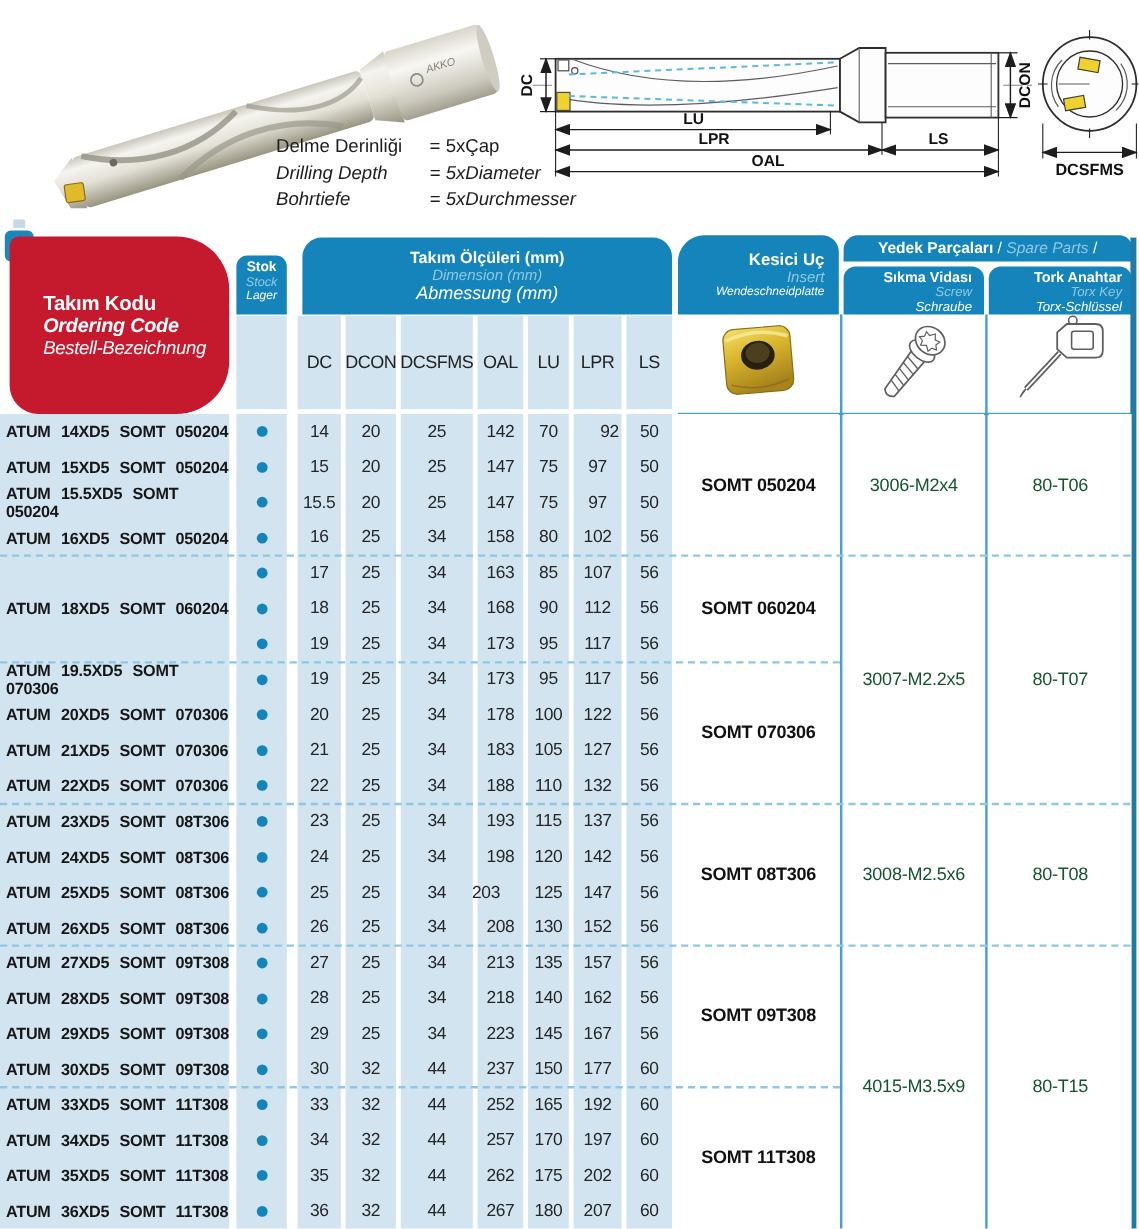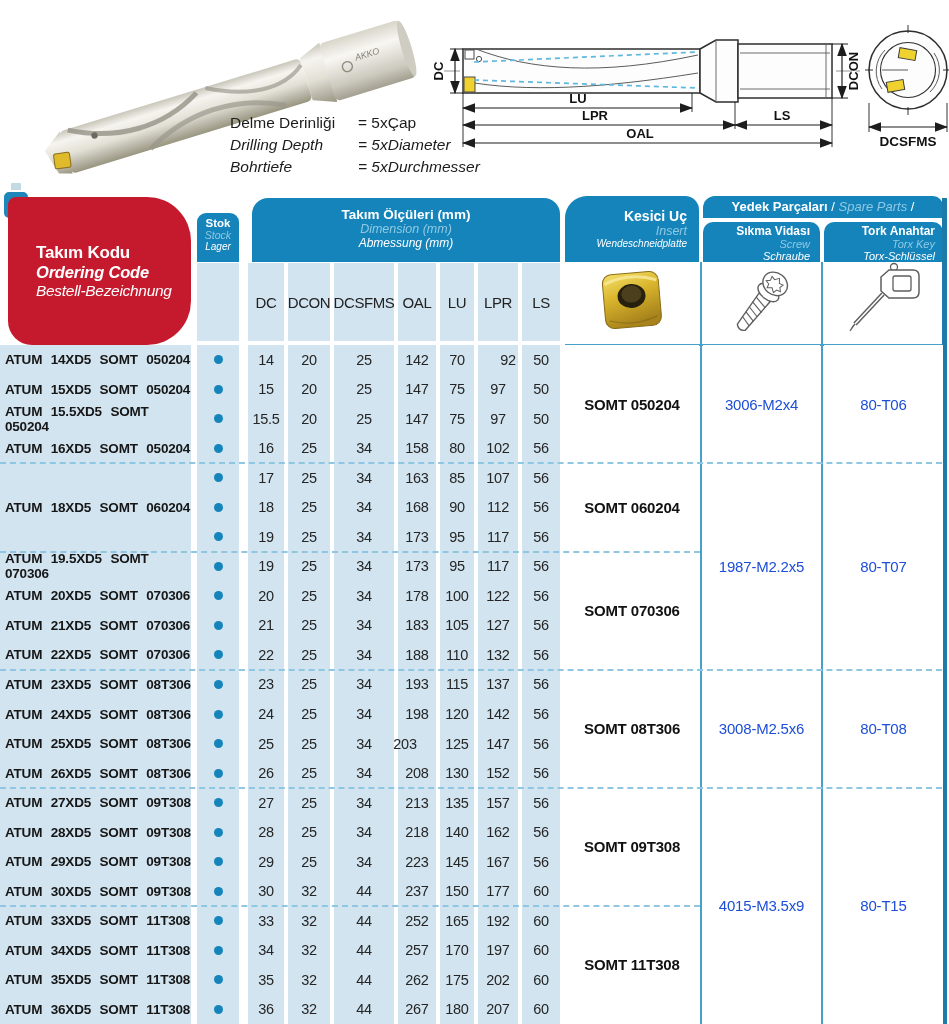--- a/index.html
+++ b/index.html
@@ -24,21 +24,21 @@
   .red-box .l2{font-weight:bold;font-style:italic;font-size:16.5px;letter-spacing:-.2px}
   .red-box .l3{font-style:italic;font-size:15.5px;letter-spacing:-.3px}
 
   .band{position:absolute;background:var(--header-blue,#1584bb);color:#fff;text-align:center}
   .band .l1{font-weight:bold}
   .band .l2{font-style:italic;color:var(--light-header-text,#8fc9e4)}
   .band .l3{font-style:italic}
   .stock-band{left:197px;top:213px;width:42px;height:49px;border-radius:9px 9px 0 0;padding-top:4px}
   .stock-band .l1{font-size:11.5px}.stock-band .l2{font-size:10.5px}.stock-band .l3{font-size:10px}
   .dim-band{left:252px;top:198px;width:308px;height:64px;border-radius:16px 16px 0 0;padding-top:9px}
-  .dim-band .l1{font-size:13.5px}.dim-band .l2{font-size:12.5px}.dim-band .l3{font-size:12px}
+  .dim-band .l1{font-size:13.5px}.dim-band .l2{font-size:12.5px}.dim-band .l3{font-size:15px}
   .insert-band{left:565px;top:196px;width:134px;height:66px;border-radius:22px 14px 0 0;text-align:right;padding:12px 12px 0 0}
   .insert-band .l1{font-size:14px}.insert-band .l2{font-size:12.5px}.insert-band .l3{font-size:10px}
   .spare-band{left:703px;top:196px;width:240px;height:22px;border-radius:12px 10px 0 0;font-size:13px;line-height:22px}
   .spare-band .sep{color:#fff}
   .spare-band .lt{font-style:italic;color:var(--light-header-text,#8fc9e4)}
   .spare-band .de{font-style:italic;font-weight:bold}
   .spare-band .l1{font-weight:bold}
   .screw-band{left:703px;top:222px;width:117px;height:40px;border-radius:10px 10px 0 0;text-align:right;padding:2px 10px 0 0}
   .torx-band{left:824px;top:222px;width:119px;height:40px;border-radius:10px 10px 0 0;text-align:right;padding:2px 8px 0 0}
   .screw-band .l1,.torx-band .l1{font-size:12px}
@@ -50,21 +50,21 @@
 
   
   .colband{position:absolute;top:345px;height:679px;background:var(--light-blue-cell,#d2e4f0)}
   .trow{position:absolute;left:0;width:949px}
   .tcell{position:absolute;top:0;height:100%;display:flex;align-items:center;justify-content:center;
          font-size:14.5px;letter-spacing:-.3px;color:#252525}
   .code-cell{justify-content:flex-start;padding-left:5px;font-weight:bold;font-size:13.5px;word-spacing:5px;letter-spacing:-.2px;color:#161616}
   .stock-dot{width:9px;height:9px;border-radius:50%;background:var(--stock-dot,#1584bb)}
   .group-cell{position:absolute;display:flex;align-items:center;justify-content:center;background:#fff}
   .insert-label{font-weight:bold;font-size:15px;letter-spacing:-.2px;color:#111}
-  .part-label{font-size:15px;letter-spacing:-.2px;color:#1d4ed8}
+  .part-label{font-size:15px;letter-spacing:-.2px;color:#14532d}
   .dash-sep{position:absolute;height:0;border-top:2px dashed var(--dashed-line,#8fc7e2);margin-top:-1px}
   .vline{position:absolute;width:2px;background:var(--column-line,#45a0cb)}
   .hline{position:absolute;height:2px;background:var(--column-line,#45a0cb)}
   .right-edge{position:absolute;width:5px;background:var(--right-edge,#1e7aa8)}
 </style>
 </head>
 <body>
 
 <div class="page">
 
@@ -614,21 +614,21 @@
       <div class="group-cell" style="left: 565px; width: 134px; top: 905.913px; height: 118.087px;">
         <span class="insert-label">SOMT 11T308</span>
       </div>
       <div class="group-cell" style="left: 703px; width: 117px; top: 345px; height: 118.087px;">
         <span class="part-label">3006-M2x4</span>
       </div>
       <div class="group-cell" style="left: 824px; width: 119px; top: 345px; height: 118.087px;">
         <span class="part-label">80-T06</span>
       </div>
       <div class="group-cell" style="left: 703px; width: 117px; top: 463.087px; height: 206.652px;">
-        <span class="part-label">1987-M2.2x5</span>
+        <span class="part-label">3007-M2.2x5</span>
       </div>
       <div class="group-cell" style="left: 824px; width: 119px; top: 463.087px; height: 206.652px;">
         <span class="part-label">80-T07</span>
       </div>
       <div class="group-cell" style="left: 703px; width: 117px; top: 669.739px; height: 118.087px;">
         <span class="part-label">3008-M2.5x6</span>
       </div>
       <div class="group-cell" style="left: 824px; width: 119px; top: 669.739px; height: 118.087px;">
         <span class="part-label">80-T08</span>
       </div>

